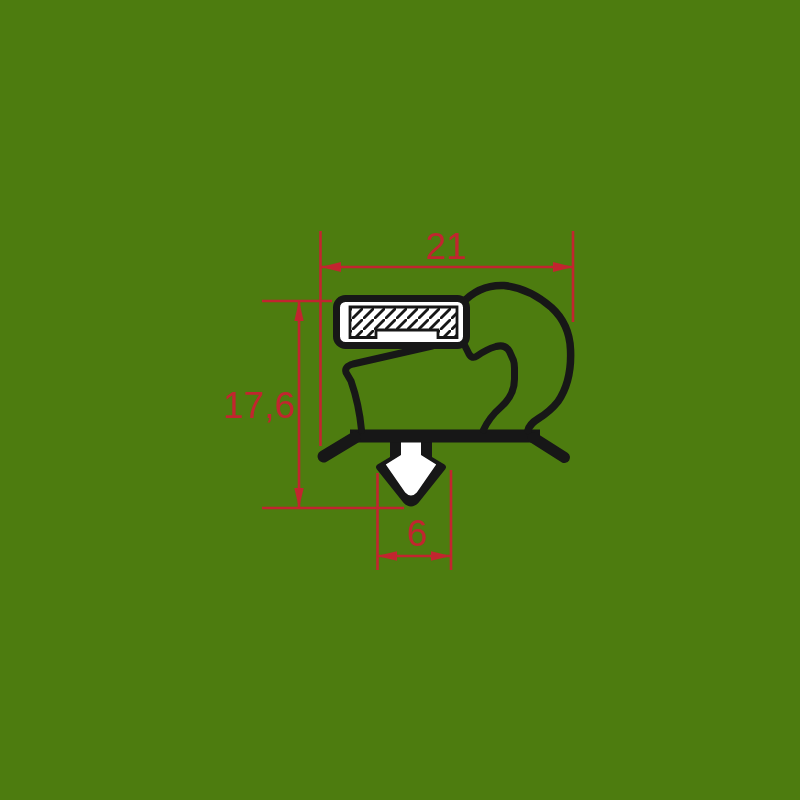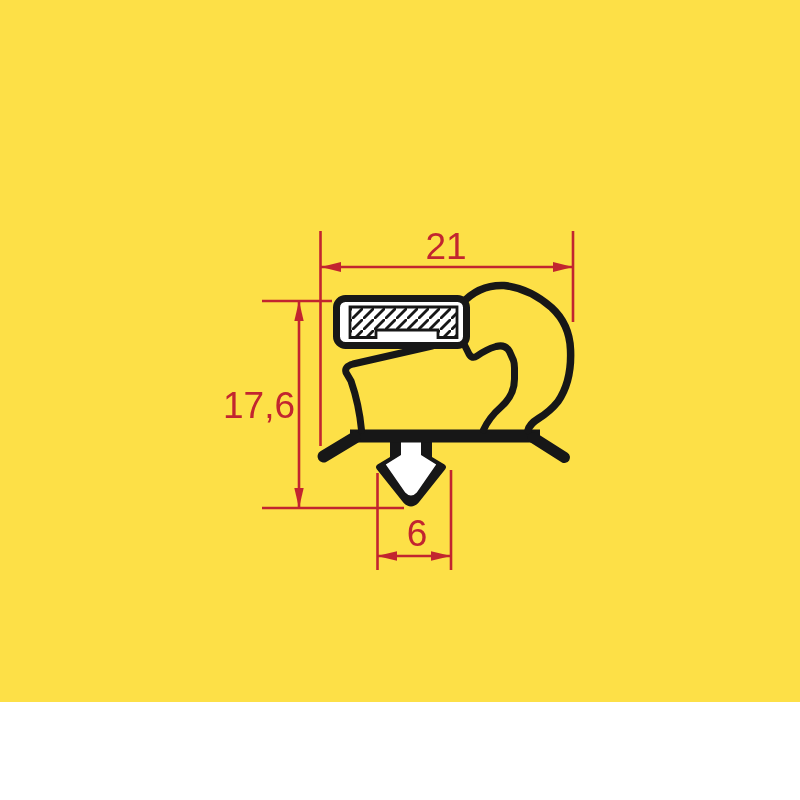--- a/index.html
+++ b/index.html
@@ -6,22 +6,22 @@
     margin: 0;
     padding: 0;
     background: #ffffff;
     width: 800px;
     height: 800px;
     overflow: hidden;
   }
   .canvas {
     position: relative;
     width: 800px;
-    height: 702px;
-    background: #fde047;
+    height: 800px;
+    background: #4d7c0f;
   }
   svg {
     display: block;
   }
   .dim-text {
     font-family: "Liberation Sans", sans-serif;
     font-size: 37px;
     font-weight: 400;
   }
 </style>

